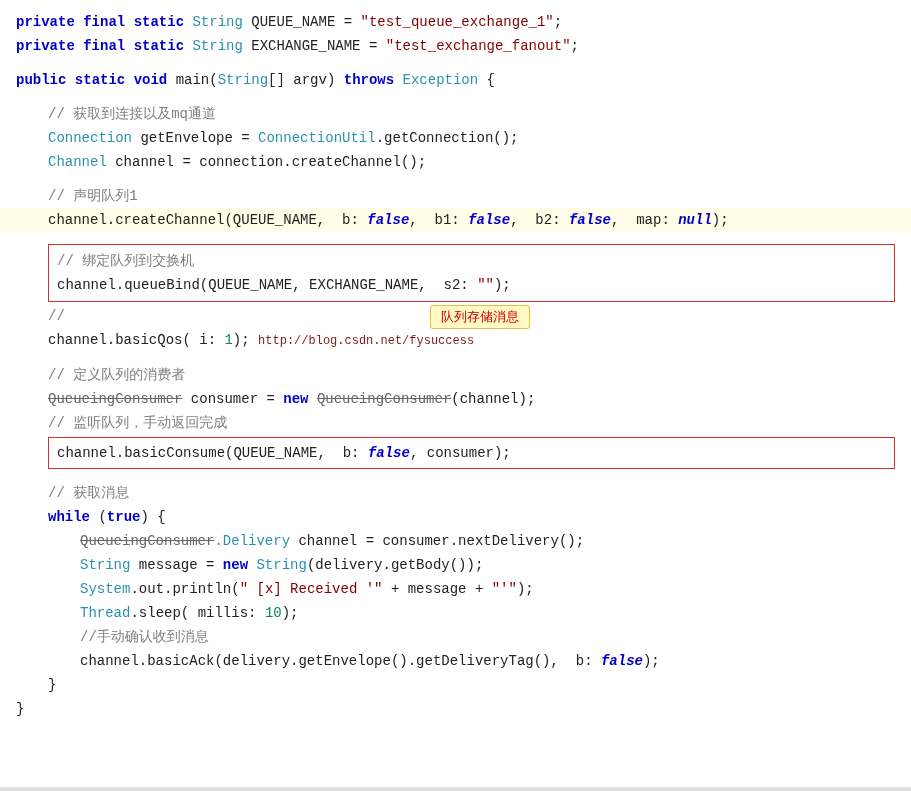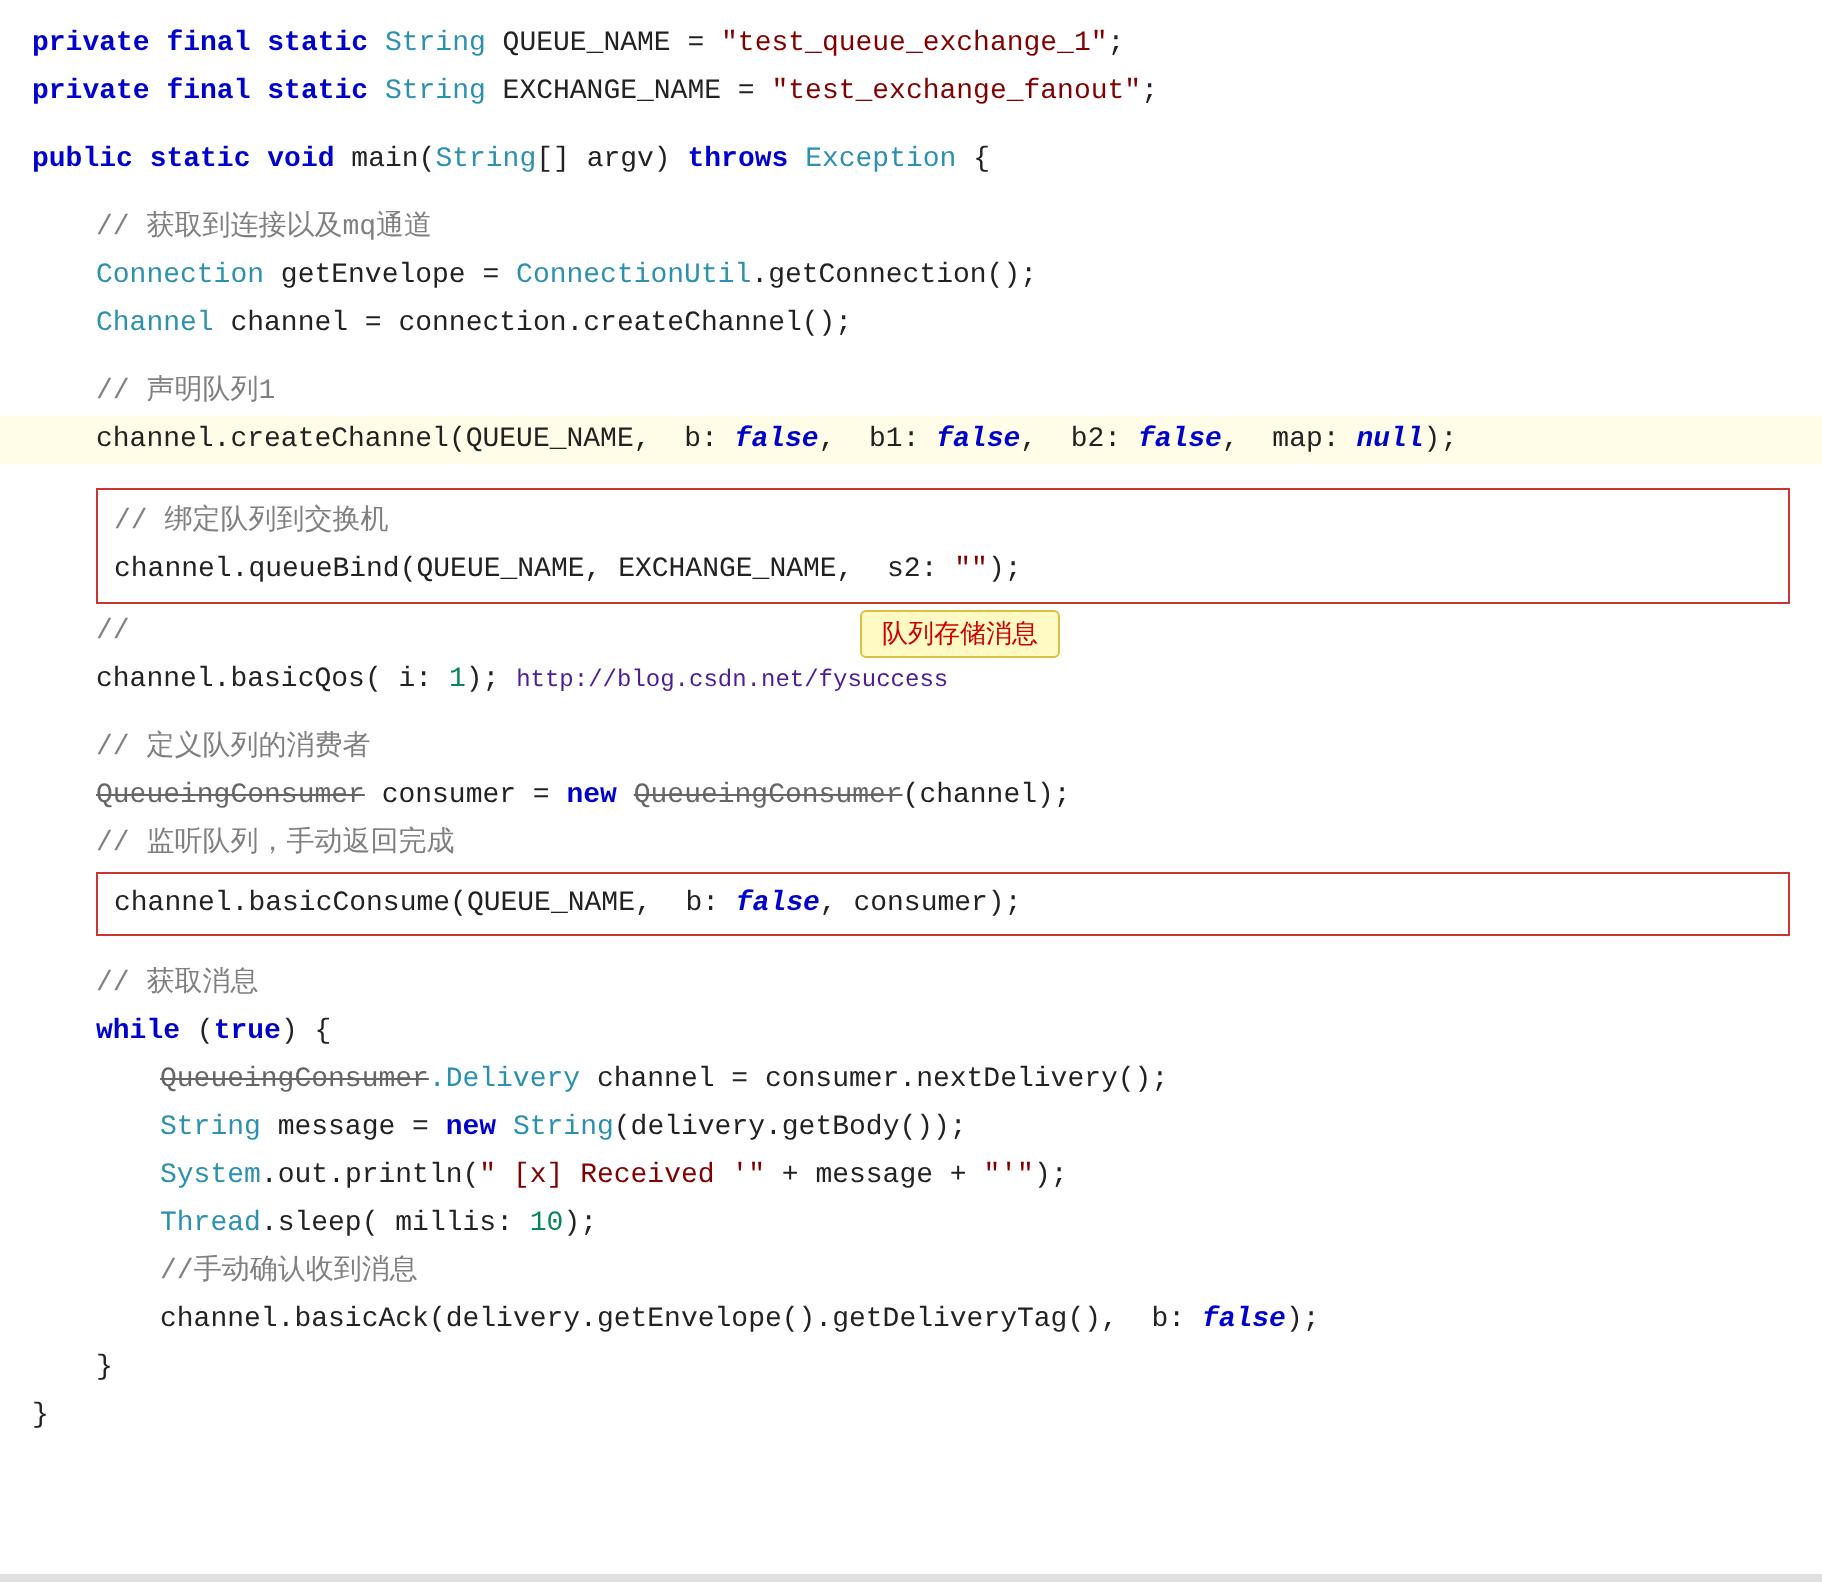--- a/index.html
+++ b/index.html
@@ -44,21 +44,21 @@
 
     .kw { color: #0000cd; font-weight: bold; }
     .kw-italic { color: #0000cd; font-weight: bold; font-style: italic; }
     .type { color: #2b91af; }
     .string { color: #800000; }
     .comment { color: #808080; }
     .italic-param { color: #222222; }
     .normal { color: #222222; }
     .number { color: #098658; }
     .strikethrough { text-decoration: line-through; color: #666666; text-align: center; }
-    .url { color: #4c1d95; font-size: 12px; }
+    .url { color: #7f1d1d; font-size: 12px; }
 
     .tooltip-bubble {
       position: absolute;
       background: #fff9c4;
       border: 1px solid #e0c040;
       color: #c00000;
       font-size: 13px;
       padding: 2px 8px;
       border-radius: 3px;
       font-family: 'SimSun', 'Microsoft YaHei', sans-serif;

